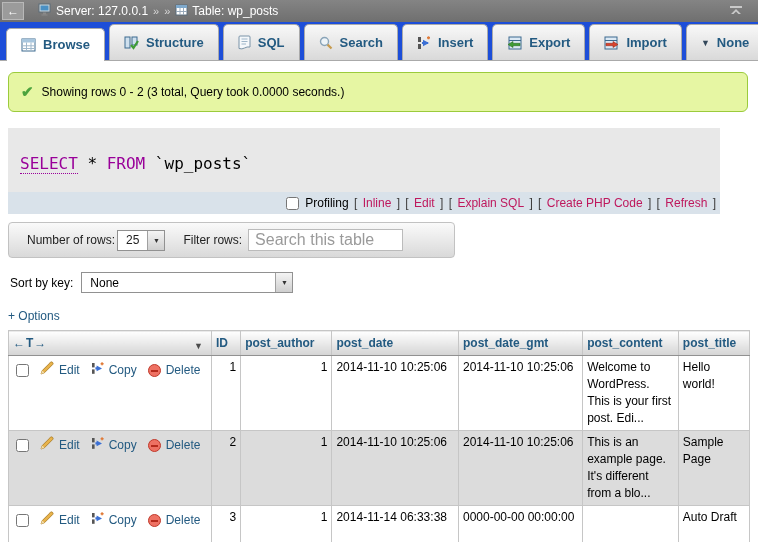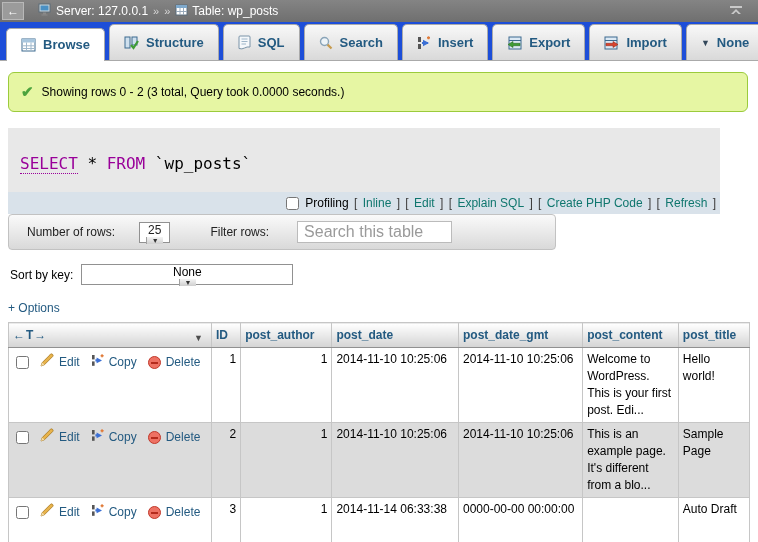--- a/index.html
+++ b/index.html
@@ -38,29 +38,29 @@
 
   .sqlbox { margin-top:16px; width:712px; }
   .sql-code { height:64px; background:#e8e8e8; padding:26px 0 0 12px;
               font-family:"DejaVu Sans Mono", monospace; font-size:16px; }
   .kw { color:#990099; }
   .kw-link { border-bottom:1px dotted #990099; cursor:pointer; }
   .sql-tools { height:22px; background:#d9e2ea; display:flex; align-items:center;
                justify-content:flex-end; padding-right:4px; gap:2px; font-size:12px; }
   .sql-tools input { margin:0 4px 0 0; width:13px; height:13px; }
   .brk { color:#3d3d3d; }
-  .tool-link { color:#0f766e; cursor:pointer; }
-
-  .rowsbar { width:548px; height:36px; border:1px solid #c2c2c2;
+  .tool-link { color:#be185d; cursor:pointer; }
+
+  .rowsbar { margin-top:8px; width:447px; height:36px; border:1px solid #c2c2c2;
              border-radius:4px; background:linear-gradient(#fafafa,#d9d9d9);
-             display:flex; align-items:center; padding-left:18px; gap:24px; color:#222; }
+             display:flex; align-items:center; padding-left:18px; gap:2px; color:#222; }
 
   
   .sel { display:inline-flex; height:21px; border:1px solid #919191; background:#fff;
-         align-items:center; cursor:pointer;flex-direction:column; }
+         align-items:center; cursor:pointer; }
   .sel .val { padding:0 8px; min-width:26px; }
   .sel .btn { width:17px; height:100%; background:linear-gradient(#f4f4f4,#cfcfcf);
               border-left:1px solid #a0a0a0; display:flex; align-items:center;
               justify-content:center; font-size:7px; color:#333; }
   .filter-input { width:155px; height:22px; border:1px solid #bbb; padding:0 6px;
                   font-size:16px; color:#555; margin-left:4px; }
   .filter-input::placeholder { color:#9a9a9a; }
 
   .sortrow { margin-top:14px; display:flex; align-items:center; gap:8px; padding-left:2px; }
   .sortrow .sel { width:212px; justify-content:space-between; }

